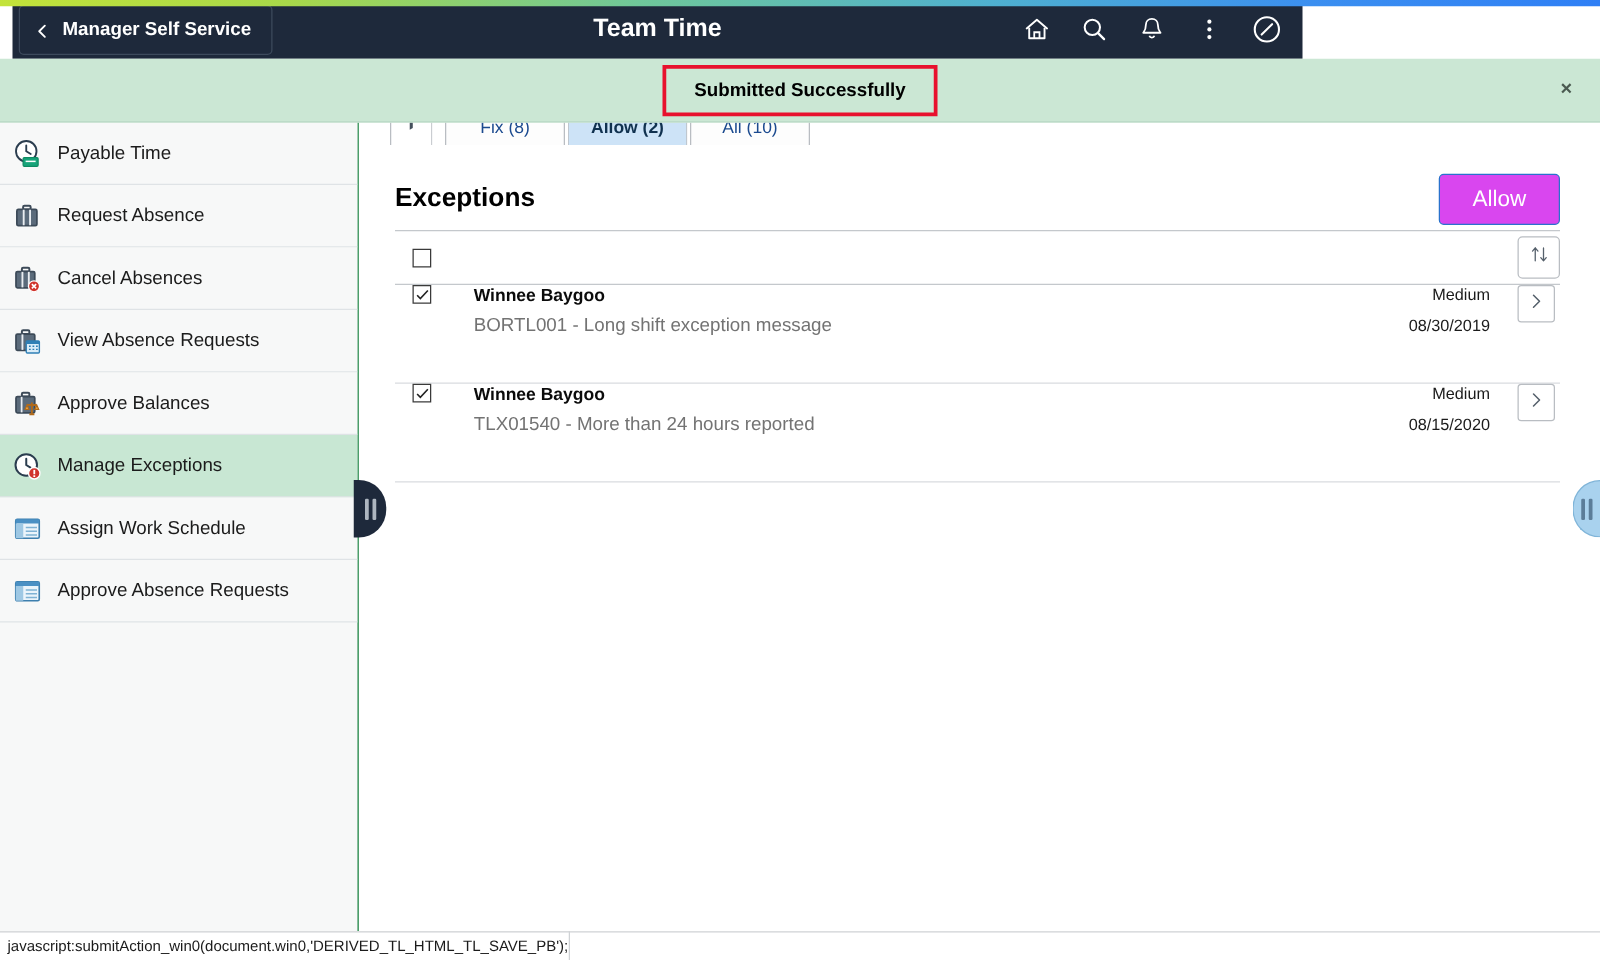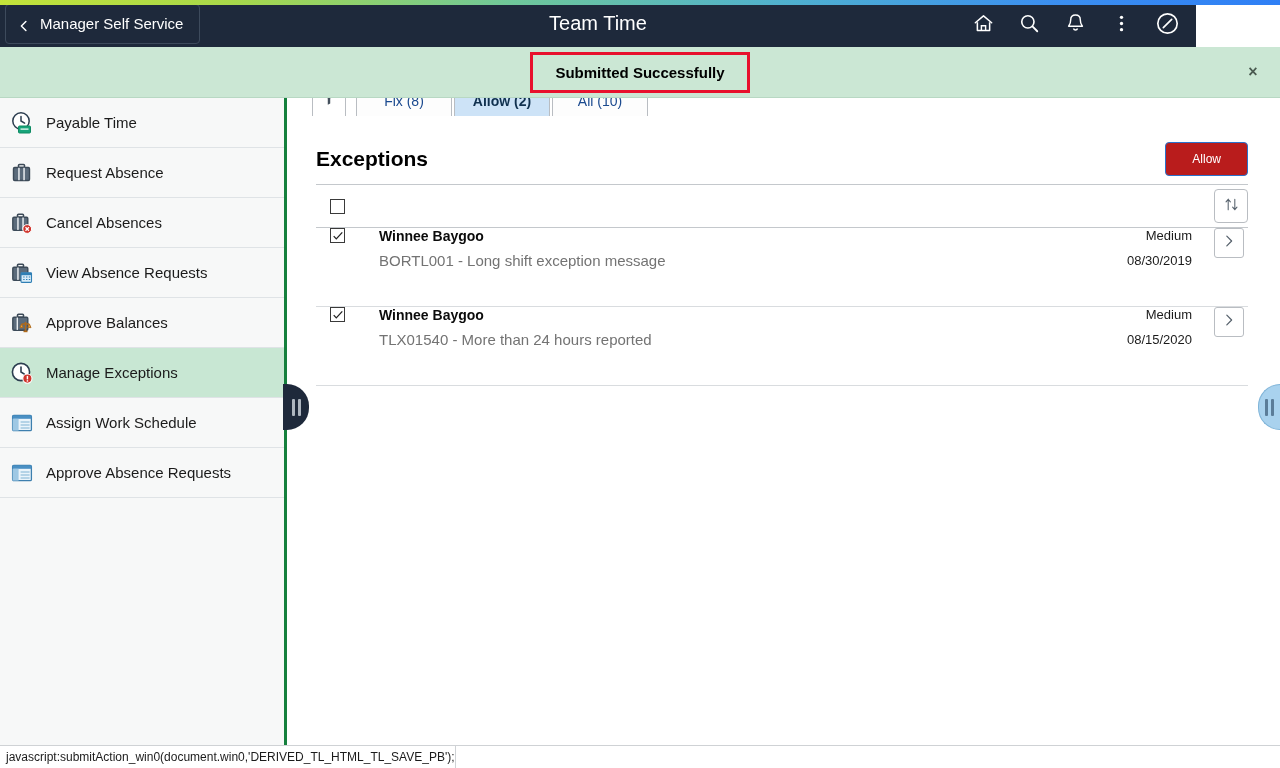--- a/index.html
+++ b/index.html
@@ -13,23 +13,23 @@
 
   
   .progress-strip {
     position: absolute; top: 0; left: 0; width: 1280px; height: 5px;
     background: linear-gradient(to right, #c3e33a 0%, #a8d84a 18%, #6fc79a 40%, #4fb0d0 62%, #3b8ff0 82%, #2f7ff5 100%);
     z-index: 40;
   }
 
   
   .header {
-    position: absolute; top: 0; left: 0; width: 1196px; height: 47px;
+    position: absolute; top: 0; left: 10px; width: 1032px; height: 47px;
     background: #1f2937; background: #1e293b;
-    display: flex; align-items: center;
+    display: flex; align-items: center; font-weight: bold;
   }
   .back-btn {
     margin-left: 5px; height: 40px;
     display: flex; align-items: center; gap: 10px;
     padding: 0 16px 0 12px;
     border: 1px solid #3d4a5c; border-radius: 4px;
     color: #ffffff; font-size: 15px; cursor: pointer;
     background: transparent;
   }
   .back-chevron { display: block; width: 12px; height: 12px; }
@@ -66,21 +66,21 @@
   .msg-close {
     position: absolute; right: 14px; top: 50%; transform: translateY(-50%);
     width: 26px; height: 26px; display: flex; align-items: center; justify-content: center;
     color: #4a5a50; font-size: 16px; cursor: pointer; font-weight: bold;
   }
 
   
   .sidebar {
     position: absolute; top: 98px; left: 0; width: 287px; height: 647px;
     background: #f7f8f8;
-    border-right: 3px solid #15803d;
+    border-right: 1px solid #15803d;
     overflow: hidden;
   }
   .side-item {
     height: 50px; display: flex; align-items: center;
     padding-left: 10px; gap: 12px;
     border-bottom: 1px solid #dfe3e6;
     font-size: 15px; color: #1b1b1b; cursor: pointer;
     background: #f7f8f8;
   }
   .side-item.selected { background: #c8e7d3; font-weight: normal; }
@@ -135,22 +135,22 @@
     cursor: pointer; margin-right: 2px;
   }
   .tab.active { background: #cde3f7; color: #10314f; font-weight: bold; }
 
   .page-head {
     position: absolute; top: 34px; left: 28px; right: 32px; height: 54px;
     display: flex; align-items: center; justify-content: space-between;
   }
   .page-title { font-size: 21px; font-weight: bold; color: #000000; }
   .allow-btn {
-    background: #b91c1c; color: #ffffff; border: 1px solid #2a72cc;
-    border-radius: 4px; font-size: 12px; padding: 9px 26px; cursor: pointer;
+    background: #d946ef; color: #ffffff; border: 1px solid #2a72cc;
+    border-radius: 4px; font-size: 18px; padding: 9px 26px; cursor: pointer;
   }
 
   .list-wrap { position: absolute; top: 86px; left: 28px; right: 32px; }
   .list-header {
     height: 44px; border-top: 1px solid #c4c8cc; border-bottom: 1px solid #c4c8cc;
     display: flex; align-items: center; justify-content: space-between;
   }
   .cb {
     width: 15px; height: 15px; border: 1px solid #3a3a3a; background: #fff;
     display: inline-flex; align-items: center; justify-content: center;

